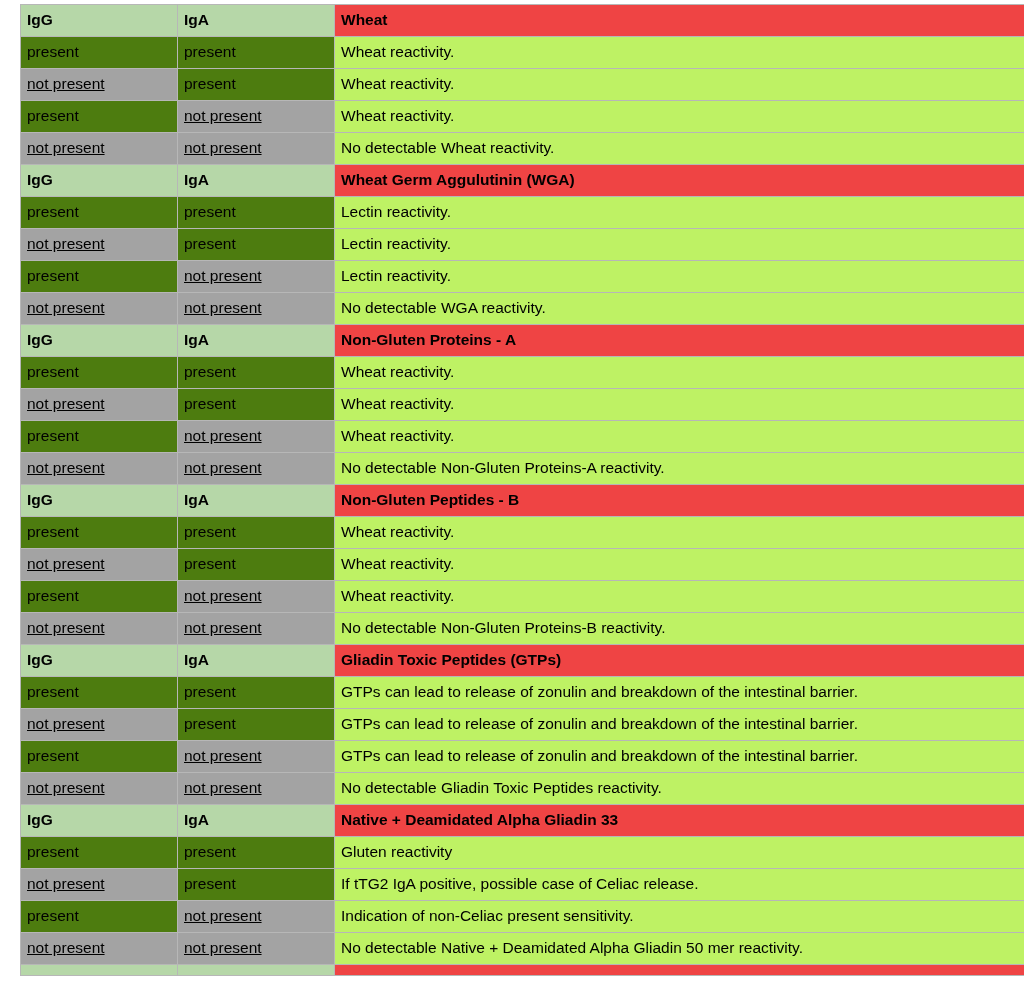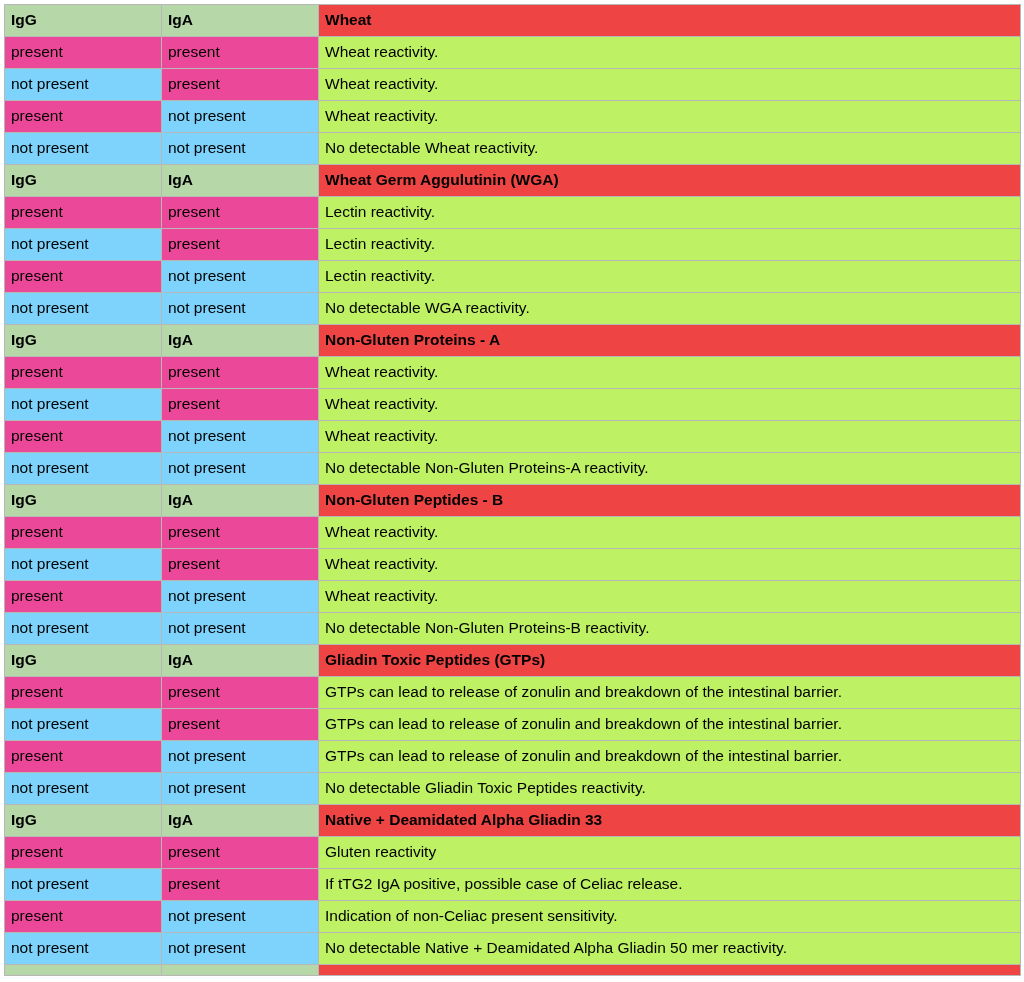--- a/index.html
+++ b/index.html
@@ -10,20 +10,21 @@
   body {
     width: 1024px;
     height: 982px;
     font-family: "Liberation Sans", sans-serif;
     -webkit-font-smoothing: antialiased;
   }
   .sheet {
     width: 940px;
     box-sizing: border-box;
     padding: 4px 4px 0 4px;
+    margin-left: 16px;
   }
   table.grid {
     border-collapse: collapse;
     table-layout: fixed;
     width: 1016px;
     font-size: 15.5px;
     color: #000000;
   }
   table.grid td {
     border: 1px solid #b7b7b7;
@@ -35,24 +36,25 @@
   }
   col.c-igg { width: 157px; }
   col.c-iga { width: 157px; }
   col.c-desc { width: 702px; }
 
   tr.header-row td {
     background: #b6d7a8;
     font-weight: bold;
   }
   td.pink {
-    background: #ec4899;
+    background: #4d7c0f;
   }
   td.plain {
-    background: #7dd3fc;
+    background: #a3a3a3;
+    text-decoration: underline;
   }
   td.desc {
     background: #bef264;
   }
   tr.header-row td.desc {
     background: #ef4444;
   }
   tr.partial td {
     height: 10px;
     padding: 0;

